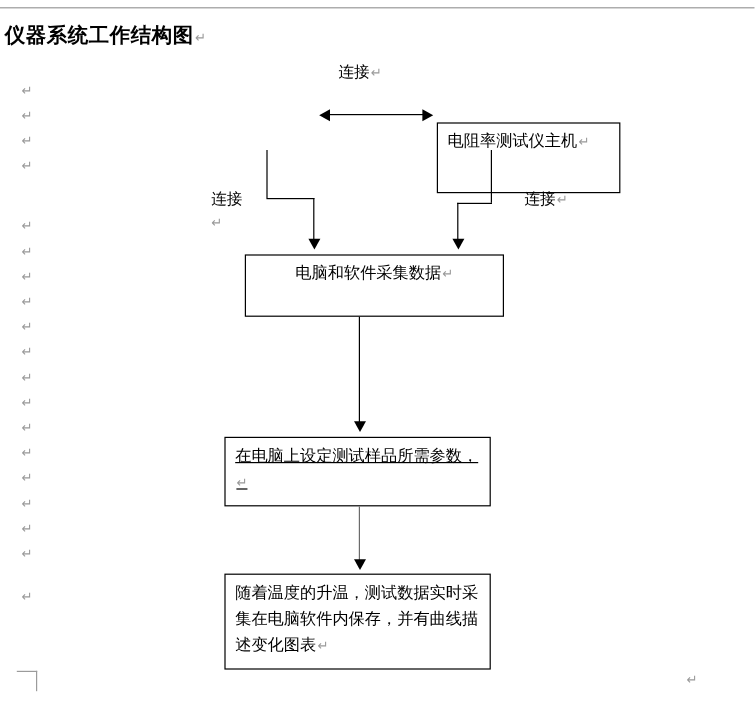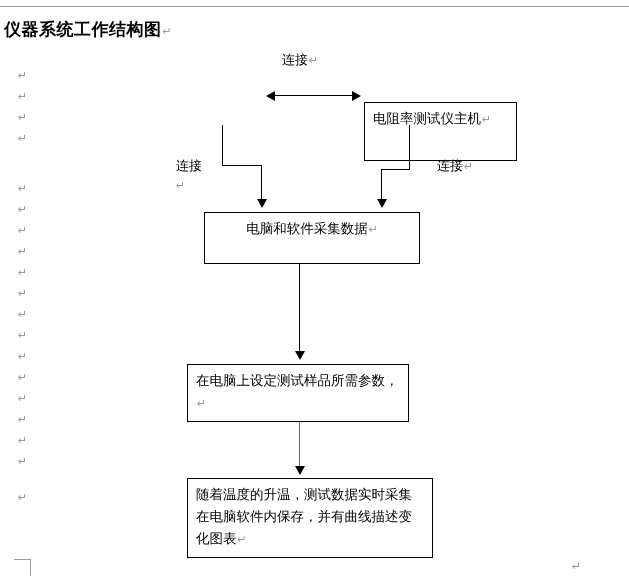--- a/index.html
+++ b/index.html
@@ -178,24 +178,24 @@
     <span>连接</span><span class="pilcrow">↵</span>
   </div>
 
   <div class="fbox center" style="left:204px; top:212px; width:216px; height:52px;">
     <span class="txt"><span>电脑和软件采集数据</span><span class="pilcrow">↵</span></span>
   </div>
 
   <div class="vline" style="left:299px; top:264px; height:88px;"></div>
   <div class="arrow-down" style="left:295px; top:351px;"></div>
 
-  <div class="fbox" style="left:187px; top:364px; width:222px; height:58px;">
+  <div class="fbox" style="left:187px; top:364px; width:222px; height:58px;text-decoration:underline;">
     <span class="txt"><span>在电脑上设定测试样品所需参数，</span><span class="pilcrow">↵</span></span>
   </div>
 
   <div class="vline" style="left:299px; top:422px; height:51px; background:#6b6b6b;"></div>
   <div class="arrow-down" style="left:295px; top:466px;"></div>
 
-  <div class="fbox" style="left:187px; top:478px; width:246px; height:80px;">
+  <div class="fbox" style="left:187px; top:478px; width:222px; height:80px;">
     <span class="txt"><span>随着温度的升温，测试数据实时采集在电脑软件内保存，并有曲线描述变化图表</span><span class="pilcrow">↵</span></span>
   </div>
 
 </div>
 
 </body></html>

